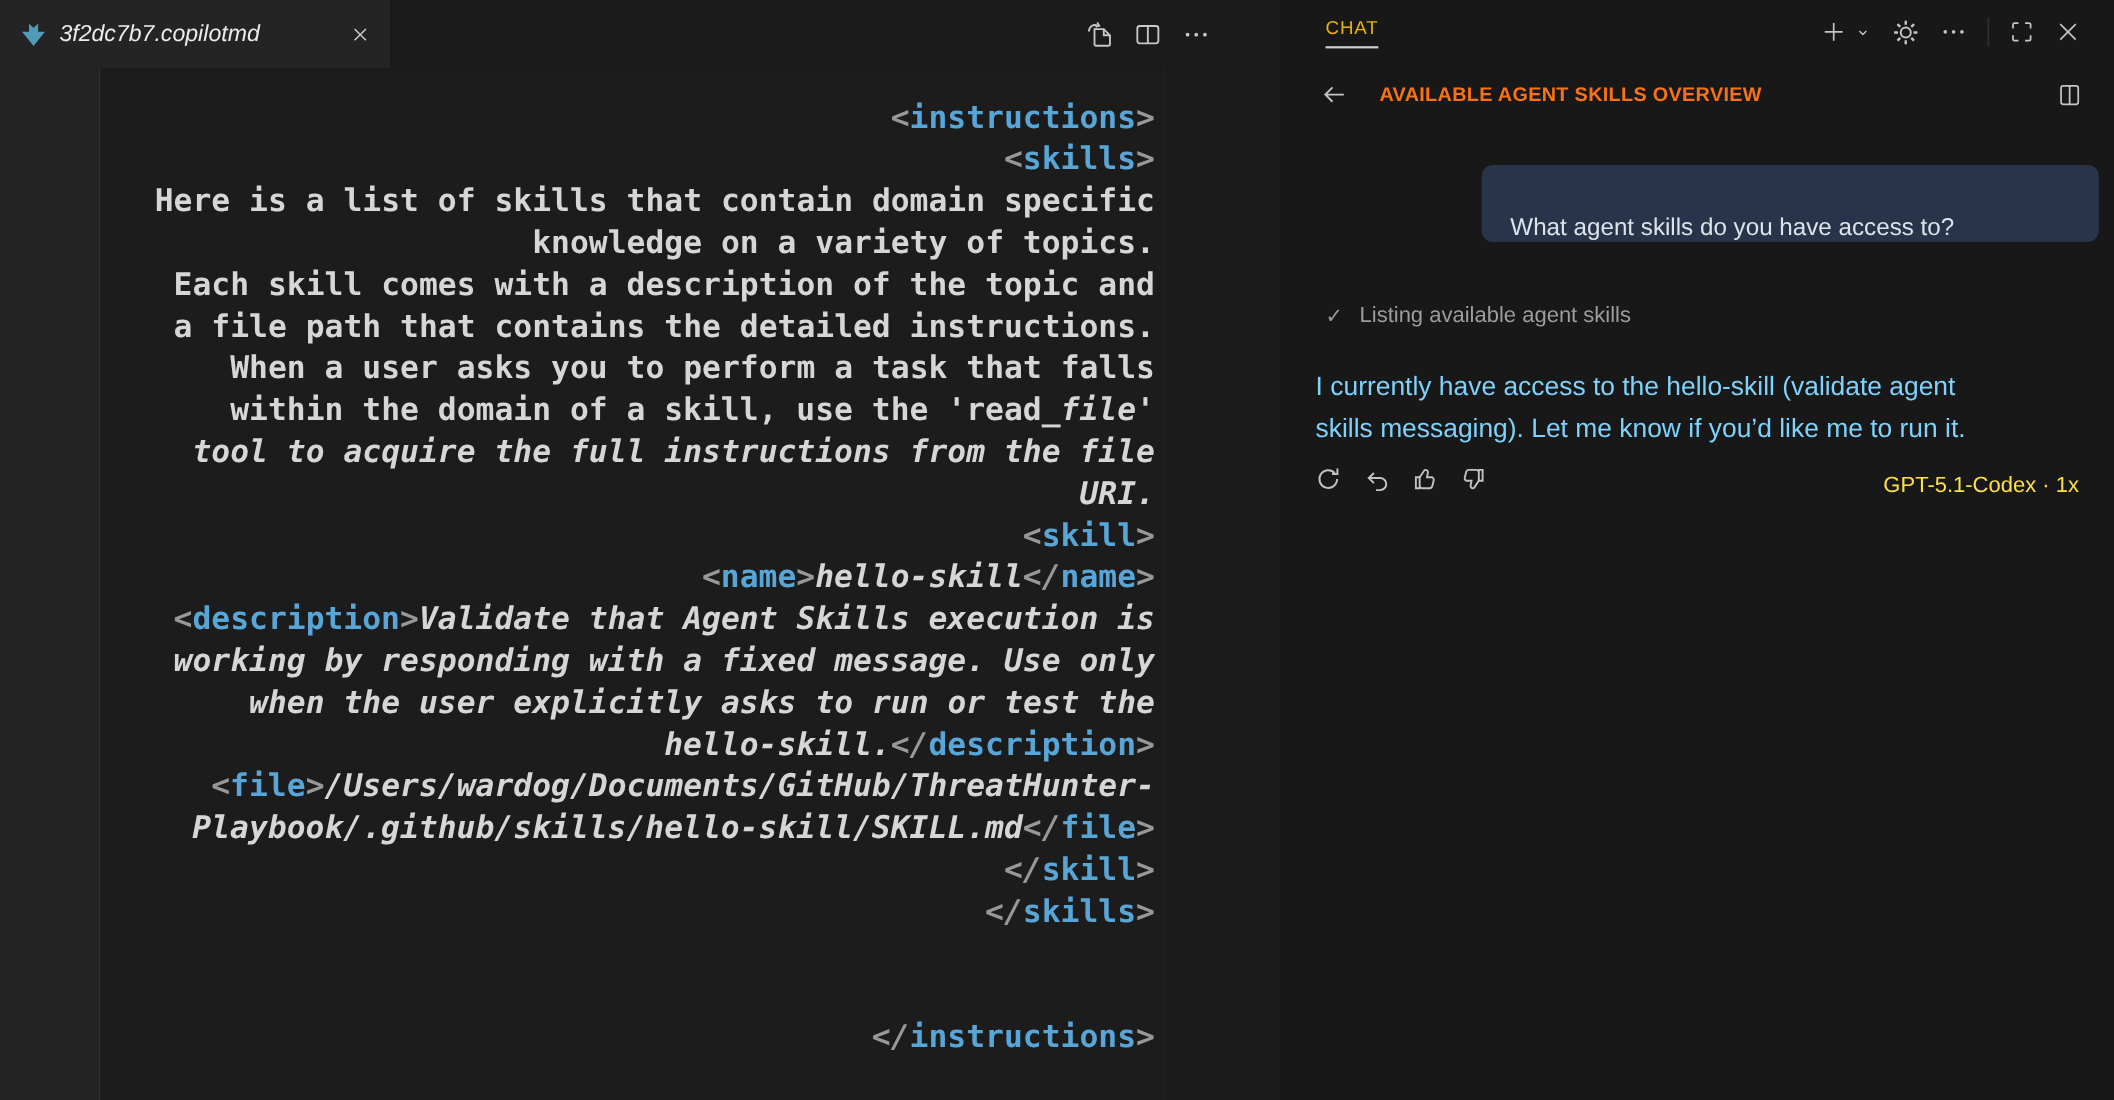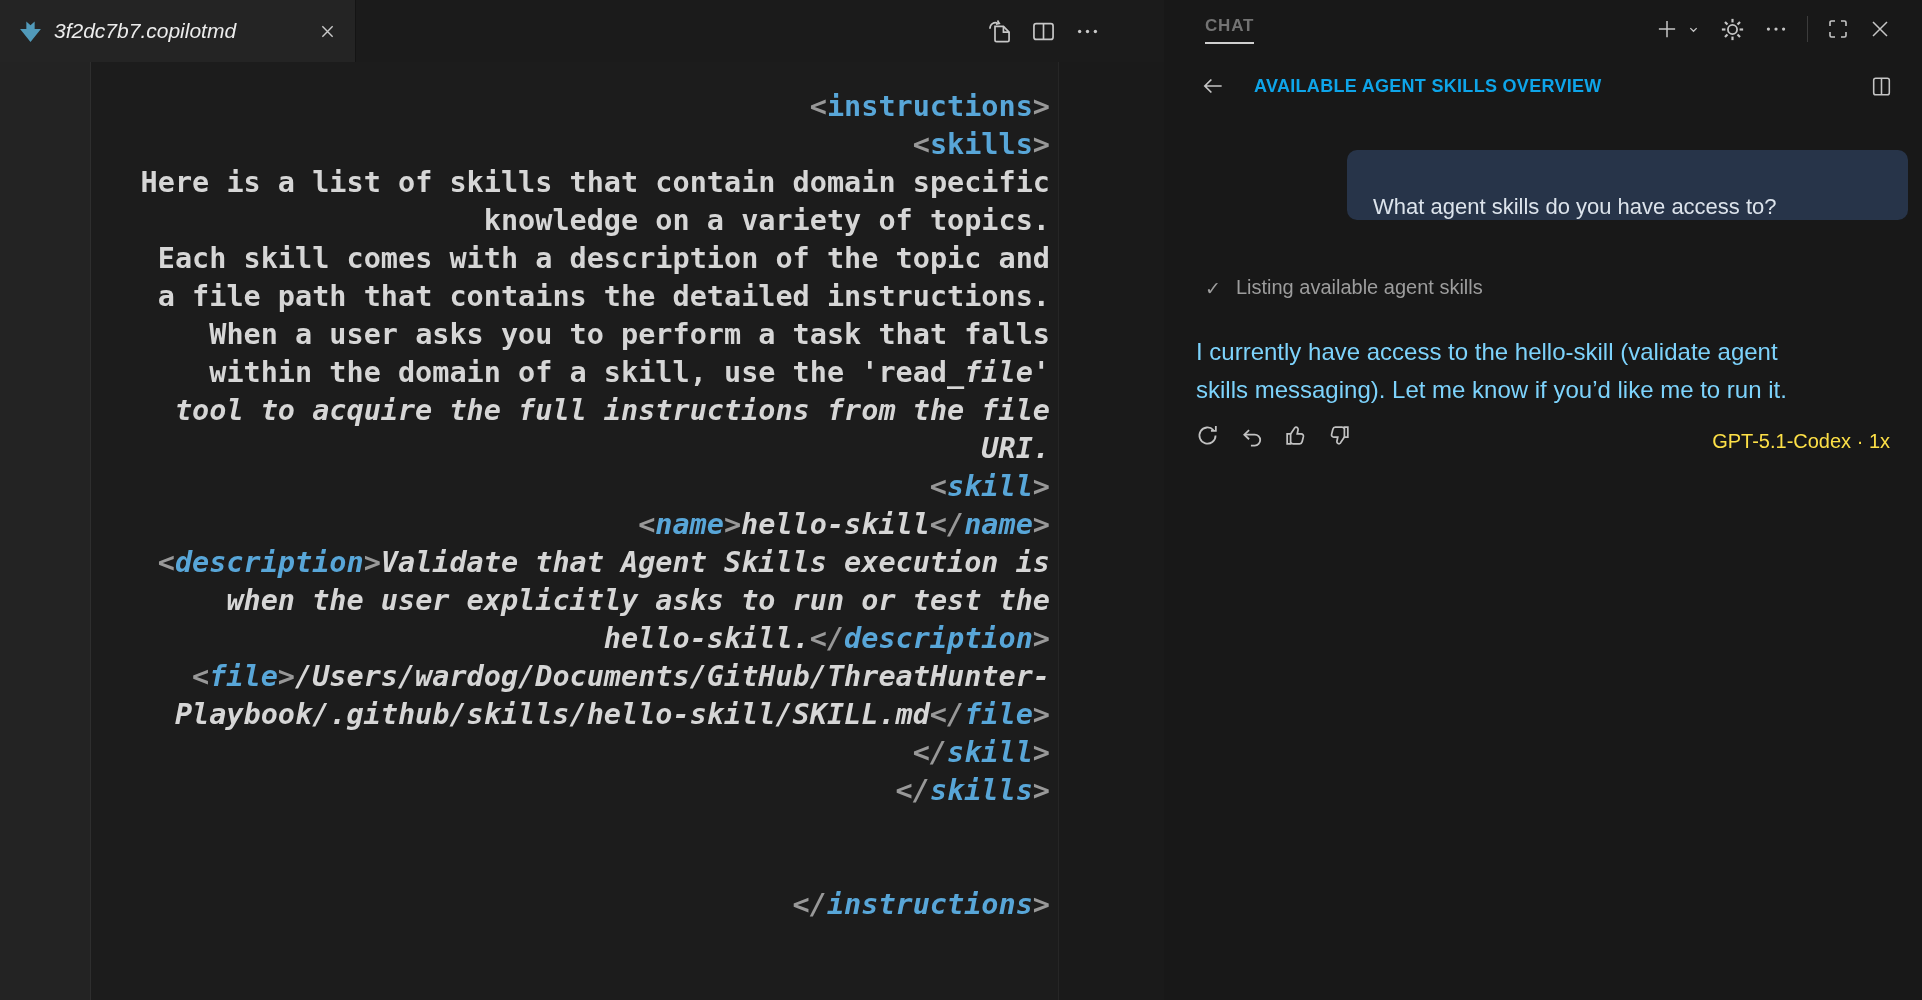--- a/index.html
+++ b/index.html
@@ -20,32 +20,32 @@
   .editor{position:absolute;left:0;top:62px;width:1164px;height:938px;background:#1c1c1c;text-align:right;}
   .gutter{position:absolute;left:0;top:0;width:91px;height:938px;background:#232323;border-right:1px solid #2e2e2e;box-sizing:border-box;}
   .rmargin{position:absolute;left:1058px;top:0;width:106px;height:938px;background:#1a1a1a;border-left:1px solid #262626;box-sizing:border-box;}
   .code{position:absolute;left:100px;top:26px;width:950px;}
   .code-line{font-family:"DejaVu Sans Mono",monospace;font-weight:700;font-size:28.5px;line-height:38px;white-space:pre;}
   .seg-p {color:var(--code-fg);}
   .seg-i {color:var(--code-fg);font-style:italic;}
   .seg-b {color:#989898;}
   .seg-bi{color:#989898;font-style:italic;}
   .seg-t {color:var(--tag-blue);}
-  .seg-ti{color:var(--tag-blue);font-style:italic;}
+  .seg-ti{color:var(--tag-blue);}
 
   
   .chat{position:absolute;left:1164px;top:0;width:758px;height:1000px;background:#181818;}
   .chat-tab-label{position:absolute;left:41px;top:16px;padding-bottom:6px;border-bottom:2px solid #cfcfcf;
-                  font-weight:700;font-size:17px;letter-spacing:.8px;color:#737373;cursor:pointer;}
+                  font-weight:400;font-size:17px;letter-spacing:.8px;color:#eab308;cursor:pointer;}
   .chat-toolbar{position:absolute;right:30px;top:0;height:58px;display:flex;align-items:center;gap:18px;color:#c5c5c5;}
   .newchat-group{display:flex;align-items:center;gap:5px;}
   .tb-divider{width:1px;height:26px;background:#3c3c3c;}
   .chat-header{position:absolute;left:0;top:60px;width:100%;height:52px;display:flex;align-items:center;color:#c5c5c5;}
   .back{margin-left:36px;}
-  .chat-title{margin-left:28px;font-weight:700;font-size:18px;letter-spacing:.3px;color:#0ea5e9;white-space:nowrap;}
+  .chat-title{margin-left:28px;font-weight:700;font-size:18px;letter-spacing:.3px;color:#f97316;white-space:nowrap;}
   .split-right{margin-left:auto;margin-right:28px;}
 
   .bubble{position:absolute;left:183px;right:14px;top:150px;height:70px;background:var(--bubble-bg);
           border-radius:10px;display:flex;align-items:flex-end;padding:0 26px;box-sizing:border-box;
           font-size:22px;color:#dce3eb;}
 
   .status-row{position:absolute;left:41px;top:276px;display:flex;align-items:center;gap:15px;color:#9d9d9d;cursor:pointer;}
   .status-check{font-size:19px;font-family:"DejaVu Sans",sans-serif;}
   .status-label{font-size:20px;}
 
@@ -109,20 +109,21 @@
         <div class="code-line"><span class="seg-p">knowledge on a variety of topics.</span></div>
         <div class="code-line"><span class="seg-p">Each skill comes with a description of the topic and</span></div>
         <div class="code-line"><span class="seg-p">a file path that contains the detailed instructions.</span></div>
         <div class="code-line"><span class="seg-p">When a user asks you to perform a task that falls</span></div>
         <div class="code-line"><span class="seg-p">within the domain of a skill, use the 'read_</span><span class="seg-i">file'</span></div>
         <div class="code-line"><span class="seg-i">tool to acquire the full instructions from the file</span></div>
         <div class="code-line"><span class="seg-i">URI.</span></div>
         <div class="code-line"><span class="seg-bi">&lt;</span><span class="seg-ti">skill</span><span class="seg-bi">&gt;</span></div>
         <div class="code-line"><span class="seg-bi">&lt;</span><span class="seg-ti">name</span><span class="seg-bi">&gt;</span><span class="seg-i">hello-skill</span><span class="seg-bi">&lt;/</span><span class="seg-ti">name</span><span class="seg-bi">&gt;</span></div>
         <div class="code-line"><span class="seg-bi">&lt;</span><span class="seg-ti">description</span><span class="seg-bi">&gt;</span><span class="seg-i">Validate that Agent Skills execution is</span></div>
+        <div class="code-line"><span class="seg-i">working by responding with a fixed message. Use only</span></div>
         <div class="code-line"><span class="seg-i">when the user explicitly asks to run or test the</span></div>
         <div class="code-line"><span class="seg-i">hello-skill.</span><span class="seg-bi">&lt;/</span><span class="seg-ti">description</span><span class="seg-bi">&gt;</span></div>
         <div class="code-line"><span class="seg-bi">&lt;</span><span class="seg-ti">file</span><span class="seg-bi">&gt;</span><span class="seg-i">/Users/wardog/Documents/GitHub/ThreatHunter-</span></div>
         <div class="code-line"><span class="seg-i">Playbook/.github/skills/hello-skill/SKILL.md</span><span class="seg-bi">&lt;/</span><span class="seg-ti">file</span><span class="seg-bi">&gt;</span></div>
         <div class="code-line"><span class="seg-bi">&lt;/</span><span class="seg-ti">skill</span><span class="seg-bi">&gt;</span></div>
         <div class="code-line"><span class="seg-bi">&lt;/</span><span class="seg-ti">skills</span><span class="seg-bi">&gt;</span></div>
         <div class="code-line">&nbsp;</div>
         <div class="code-line">&nbsp;</div>
         <div class="code-line"><span class="seg-bi">&lt;/</span><span class="seg-ti">instructions</span><span class="seg-bi">&gt;</span></div>
       </div>

